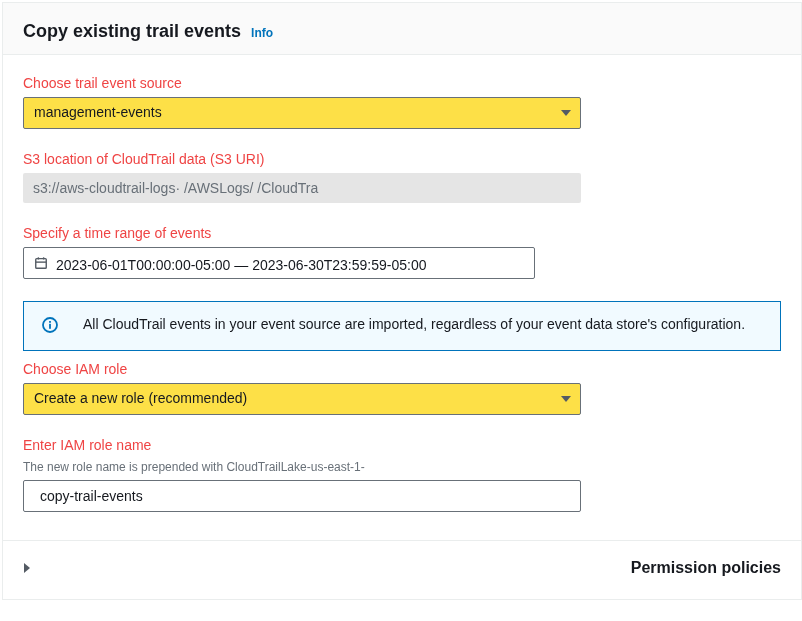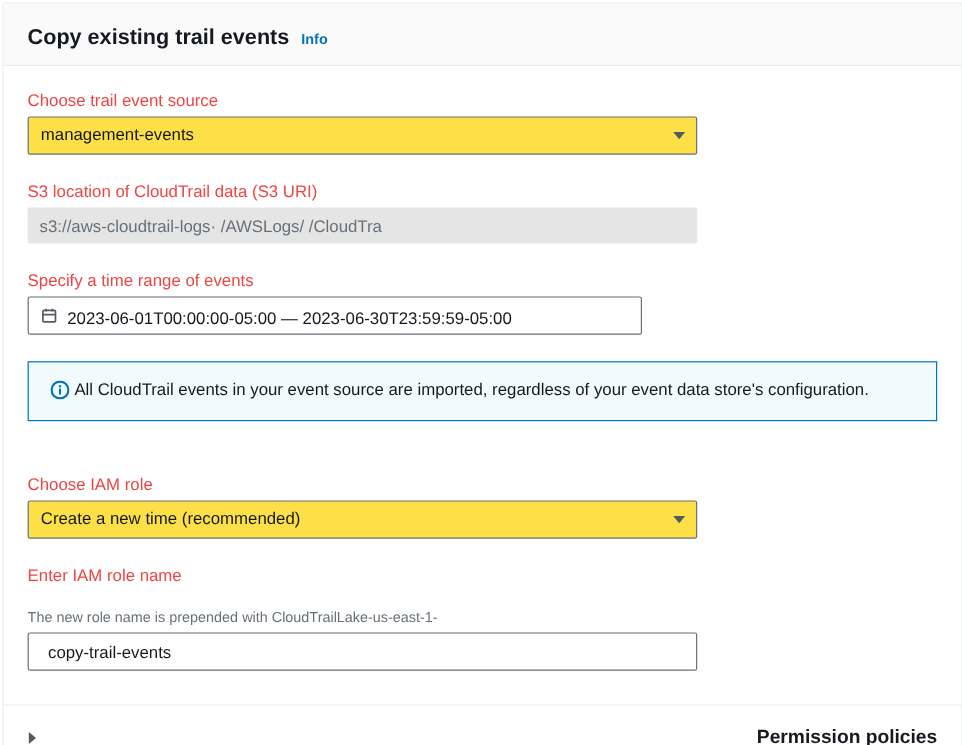--- a/index.html
+++ b/index.html
@@ -47,21 +47,21 @@
     .field-label {
       font-size: 14px;
       color: #ef4444;
       margin-bottom: 6px;
       display: block;
     }
     .field-hint {
       font-size: 12px;
       color: #687078;
       margin-bottom: 6px;
-      margin-top: 20px;
+      margin-top: 7px;
       display: block;
     }
     .select-wrap {
       position: relative;
       width: 558px;
       max-width: 100%;
     }
     .select-input {
       width: 100%;
       border: 1px solid #687078;
@@ -110,25 +110,25 @@
     .daterange-text {
       font-size: 14px;
       color: #16191f;
     }
     .info-alert {
       border: 1px solid #0073bb;
       background: #f1faff;
       padding: 14px 16px 14px 18px;
       display: flex;
       align-items: flex-start;
-      gap: 4px;
+      gap: 25px;
       color: #16191f;
       font-size: 14px;
       margin-top: 6px;
-      margin-bottom: 44px;
+      margin-bottom: 10px;
     }
     .info-icon-wrap {
       flex-shrink: 0;
       margin-top: 1px;
     }
     .text-input {
       width: 558px;
       max-width: 100%;
       border: 1px solid #687078;
       border-radius: 2px;
@@ -210,21 +210,21 @@
           <rect x="7.1" y="4" width="1.8" height="1.8" fill="#0073bb"></rect>
         </svg>
       </span>
       <span>All CloudTrail events in your event source are imported, regardless of your event data store's configuration.</span>
     </div>
 
     <div class="field">
       <label class="field-label">Choose IAM role</label>
       <div class="select-wrap">
         <div class="select-input">
-          <span>Create a new time (recommended)</span>
+          <span>Create a new role (recommended)</span>
         </div>
         <span class="caret-down">
           <svg width="10" height="6" viewBox="0 0 10 6">
               <path d="M0 0 L5 6 L10 0 Z" fill="#545b64"></path>
             </svg>
         </span>
       </div>
     </div>
 
     <div class="field" style="margin-bottom:28px">

